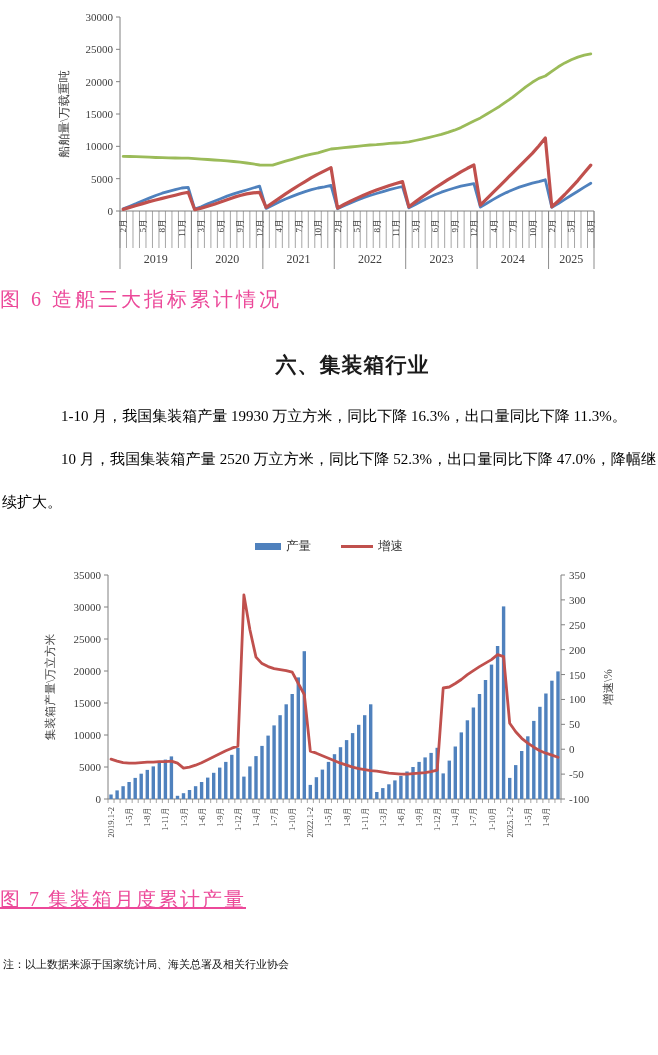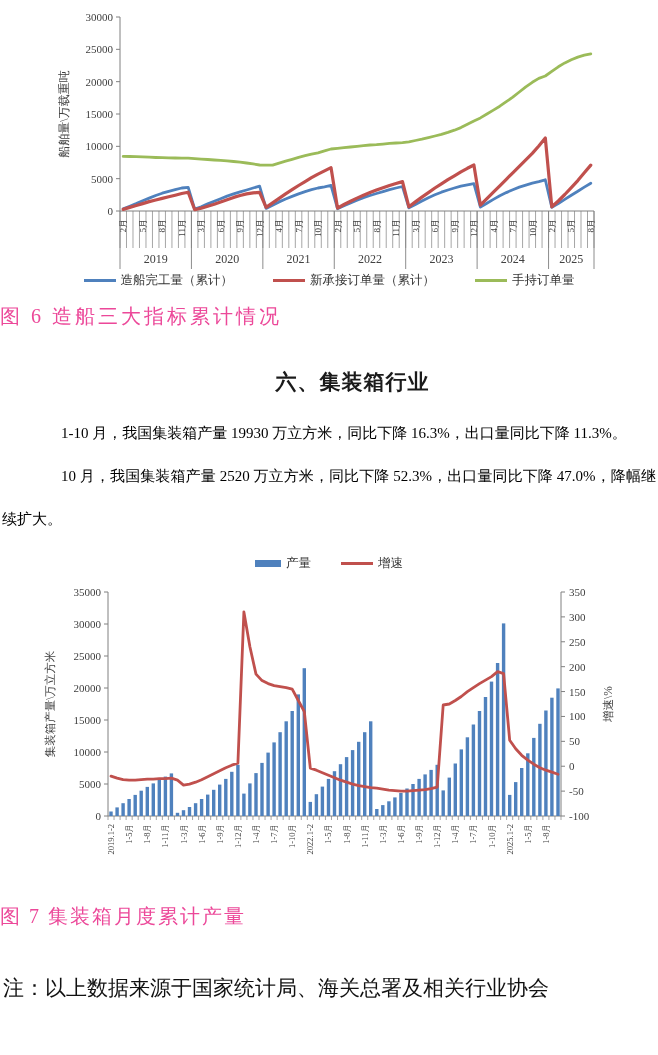--- a/index.html
+++ b/index.html
@@ -13,21 +13,21 @@
   .sw-line{display:inline-block;width:32px;height:3px;}
   .sw-bar{display:inline-block;width:26px;height:7px;}
   .fig-caption{font-size:20px;letter-spacing:3px;margin-top:14px;color:#ec4899;}
   .sec-heading{font-family:"Liberation Sans","DejaVu Sans",sans-serif;font-weight:bold;
                font-size:21px;margin:38px 0 0 47px;color:#1a1a1a;letter-spacing:1px;text-align:center;}
   .body-para{font-size:15px;line-height:43px;text-align:justify;margin:16px 2px 0 2px;
              text-indent:59px;}
   .body-para.second{margin-top:0;}
   .fig7-wrap{margin-top:14px;}
   .fig7-wrap .legend-row{gap:30px;justify-content:center;}
-  .source-note{font-size:21px;margin:44px 6px 0 3px;color:#111;}
+  .source-note{font-size:11px;margin:44px 6px 0 3px;color:#111;}
 </style>
 </head>
 <body>
 
 <div class="page">
 
   <svg id="fig6-svg" class="chart-svg" width="600" height="272">
       <line x1="78" y1="211" x2="82" y2="211" stroke="#808080" stroke-width="1"></line>
       <text x="75" y="215" font-size="11" text-anchor="end">0</text>
       <line x1="78" y1="178.66666666666669" x2="82" y2="178.66666666666669" stroke="#808080" stroke-width="1"></line>
@@ -157,34 +157,20 @@
       <text x="474.83561643835617" y="263" font-size="12" text-anchor="middle">2024</text>
       <line x1="510.54794520547944" y1="211" x2="510.54794520547944" y2="269" stroke="#808080" stroke-width="0.9"></line>
       <text x="533.2739726027397" y="263" font-size="12" text-anchor="middle">2025</text>
       <line x1="556" y1="211" x2="556" y2="269" stroke="#808080" stroke-width="0.9"></line>
       <text font-size="12" text-anchor="middle" transform="translate(30,114) rotate(-90)">船舶量\万载重吨</text>
       <polyline points="85.2,208.7 91.7,206.2 98.2,203.6 104.7,200.7 111.2,198.1 117.7,195.5 124.2,193.2 130.7,191.3 137.2,189.7 143.7,188.0 150.2,187.3 156.7,209.1 163.2,206.8 169.7,203.9 176.2,201.3 182.6,198.7 189.1,196.1 195.6,193.9 202.1,191.9 208.6,190.0 215.1,188.0 221.6,186.1 228.1,208.4 234.6,205.2 241.1,201.9 247.6,199.0 254.1,196.4 260.6,193.9 267.1,191.6 273.5,189.7 280.0,188.0 286.5,186.8 293.0,185.3 299.5,208.7 306.0,205.8 312.5,202.9 319.0,200.3 325.5,197.7 332.0,195.5 338.5,193.5 345.0,191.6 351.5,189.7 358.0,188.0 364.5,186.5 370.9,207.8 377.4,204.5 383.9,201.0 390.4,197.7 396.9,194.8 403.4,192.2 409.9,190.0 416.4,188.0 422.9,186.1 429.4,184.8 435.9,183.6 442.4,207.1 448.9,203.2 455.4,199.4 461.8,195.8 468.3,192.6 474.8,189.7 481.3,187.1 487.8,185.1 494.3,183.2 500.8,181.6 507.3,179.8 513.8,207.4 520.3,203.6 526.8,199.4 533.3,195.2 539.8,191.3 546.3,187.1 552.8,183.2" fill="none" stroke="#4F81BD" stroke-width="2.8" stroke-linejoin="round" stroke-linecap="round"></polyline>
       <polyline points="85.2,209.4 91.7,207.4 98.2,205.5 104.7,203.6 111.2,201.6 117.7,200.0 124.2,198.4 130.7,196.8 137.2,195.2 143.7,193.5 150.2,192.2 156.7,209.7 163.2,208.1 169.7,206.2 176.2,204.2 182.6,201.9 189.1,199.7 195.6,197.4 202.1,195.5 208.6,193.9 215.1,192.9 221.6,192.3 228.1,207.4 234.6,202.9 241.1,198.4 247.6,193.9 254.1,189.7 260.6,185.5 267.1,181.6 273.5,177.7 280.0,174.1 286.5,170.9 293.0,167.6 299.5,208.1 306.0,204.5 312.5,201.3 319.0,198.1 325.5,195.2 332.0,192.6 338.5,190.0 345.0,187.7 351.5,185.5 358.0,183.5 364.5,181.6 370.9,206.8 377.4,201.9 383.9,197.1 390.4,192.6 396.9,188.0 403.4,183.8 409.9,179.6 416.4,175.8 422.9,171.9 429.4,168.3 435.9,165.0 442.4,205.2 448.9,198.7 455.4,192.2 461.8,185.8 468.3,179.3 474.8,172.8 481.3,166.4 487.8,159.9 494.3,153.4 500.8,146.0 507.3,137.9 513.8,206.8 520.3,201.0 526.8,194.5 533.3,187.7 539.8,180.6 546.3,172.8 552.8,165.1" fill="none" stroke="#C0504D" stroke-width="3.2" stroke-linejoin="round" stroke-linecap="round"></polyline>
       <polyline points="85.2,156.4 91.7,156.5 98.2,156.7 104.7,156.9 111.2,157.2 117.7,157.5 124.2,157.7 130.7,157.8 137.2,158.0 143.7,158.2 150.2,158.2 156.7,158.6 163.2,159.1 169.7,159.5 176.2,160.0 182.6,160.4 189.1,160.9 195.6,161.5 202.1,162.2 208.6,163.0 215.1,163.9 221.6,165.0 228.1,165.2 234.6,165.2 241.1,163.1 247.6,161.2 254.1,159.3 260.6,157.3 267.1,155.7 273.5,154.1 280.0,152.8 286.5,150.9 293.0,149.0 299.5,148.3 306.0,147.6 312.5,147.0 319.0,146.3 325.5,145.7 332.0,145.0 338.5,144.7 345.0,144.1 351.5,143.4 358.0,143.0 364.5,142.7 370.9,141.8 377.4,140.5 383.9,139.2 390.4,137.6 396.9,136.0 403.4,134.4 409.9,132.4 416.4,130.2 422.9,127.6 429.4,124.3 435.9,120.9 442.4,117.9 448.9,114.0 455.4,110.1 461.8,106.2 468.3,101.7 474.8,97.2 481.3,92.0 487.8,86.8 494.3,82.3 500.8,78.4 507.3,76.0 513.8,71.3 520.3,66.8 526.8,62.9 533.3,59.7 539.8,57.1 546.3,55.2 552.8,53.9" fill="none" stroke="#9BBB59" stroke-width="2.8" stroke-linejoin="round" stroke-linecap="round"></polyline>
     </svg>
 
-  <div class="legend-row">
-    <span class="legend-item">
-      <span class="sw-line" style="background: rgb(79, 129, 189);"></span>
-      <span>造船完工量（累计）</span>
-    </span>
-    <span class="legend-item">
-      <span class="sw-line" style="background: rgb(192, 80, 77);"></span>
-      <span>新承接订单量（累计）</span>
-    </span>
-    <span class="legend-item">
-      <span class="sw-line" style="background: rgb(155, 187, 89);"></span>
-      <span>手持订单量</span>
-    </span>
-  </div>
 
   <div class="fig-caption">图 6 造船三大指标累计情况</div>
 
   <h2 class="sec-heading">六、集装箱行业</h2>
   <p class="body-para">1-10 月，我国集装箱产量 19930 万立方米，同比下降 16.3%，出口量同比下降 11.3%。</p>
   <p class="body-para second">10 月，我国集装箱产量 2520 万立方米，同比下降 52.3%，出口量同比下降 47.0%，降幅继续扩大。</p>
 
   <div class="fig7-wrap">
     <div class="legend-row">
       <span class="legend-item">
@@ -411,17 +397,17 @@
         <rect x="488.1" y="177.3" width="3.4" height="62.7" fill="#4F81BD"></rect>
         <rect x="494.1" y="161.9" width="3.4" height="78.1" fill="#4F81BD"></rect>
         <rect x="500.2" y="147.8" width="3.4" height="92.2" fill="#4F81BD"></rect>
         <rect x="506.2" y="134.5" width="3.4" height="105.5" fill="#4F81BD"></rect>
         <rect x="512.2" y="121.7" width="3.4" height="118.3" fill="#4F81BD"></rect>
         <rect x="518.3" y="112.4" width="3.4" height="127.6" fill="#4F81BD"></rect>
         <polyline points="73.0,200.2 79.1,202.2 85.1,203.7 91.1,204.2 97.2,204.2 103.2,203.7 109.3,203.2 115.3,203.2 121.3,202.7 127.4,202.7 133.4,202.2 139.5,204.2 145.5,209.1 151.5,208.1 157.6,206.2 163.6,203.7 169.7,200.7 175.7,197.7 181.7,194.7 187.8,191.7 193.8,189.2 199.9,187.2 205.9,35.9 211.9,70.8 218.0,98.1 224.0,104.6 230.1,107.6 236.1,109.6 242.1,110.6 248.2,111.6 254.2,113.1 260.3,124.5 266.3,135.5 272.3,192.2 278.4,194.2 284.4,196.7 290.5,199.2 296.5,201.7 302.5,204.2 308.6,206.2 314.6,208.1 320.7,209.6 326.7,210.6 332.7,211.6 338.8,212.1 344.8,213.1 350.9,214.1 356.9,214.6 362.9,215.1 369.0,215.1 375.0,214.6 381.1,214.1 387.1,213.6 393.1,212.6 399.2,211.1 405.2,129.0 411.3,128.0 417.3,124.5 423.3,120.5 429.4,115.6 435.4,111.6 441.5,107.6 447.5,104.1 453.5,100.6 459.6,95.6 465.6,97.6 471.7,164.3 477.7,172.8 483.7,179.3 489.8,184.2 495.8,188.2 501.9,191.7 507.9,194.2 513.9,196.2 520.0,198.3" fill="none" stroke="#C0504D" stroke-width="2.8" stroke-linejoin="round" stroke-linecap="round"></polyline>
       </svg>
   </div>
 
-  <div class="fig-caption" style="margin-top:12px;letter-spacing:2px;">图 7 集装箱月度累计产量</div>
+  <div class="fig-caption" style="margin-top:12px;letter-spacing:2px;text-decoration:underline;">图 7 集装箱月度累计产量</div>
 
   <div class="source-note">注：以上数据来源于国家统计局、海关总署及相关行业协会</div>
 
 </div>
 
 </body></html>

